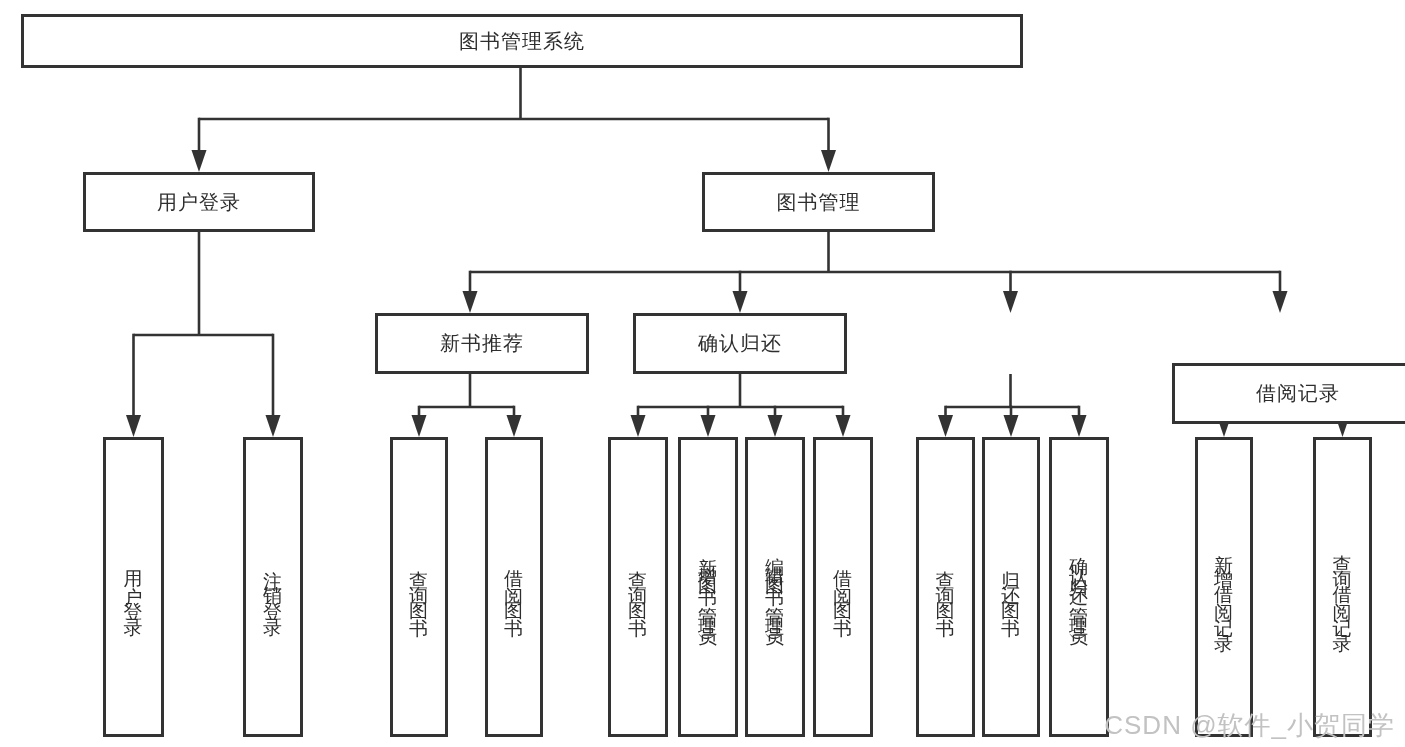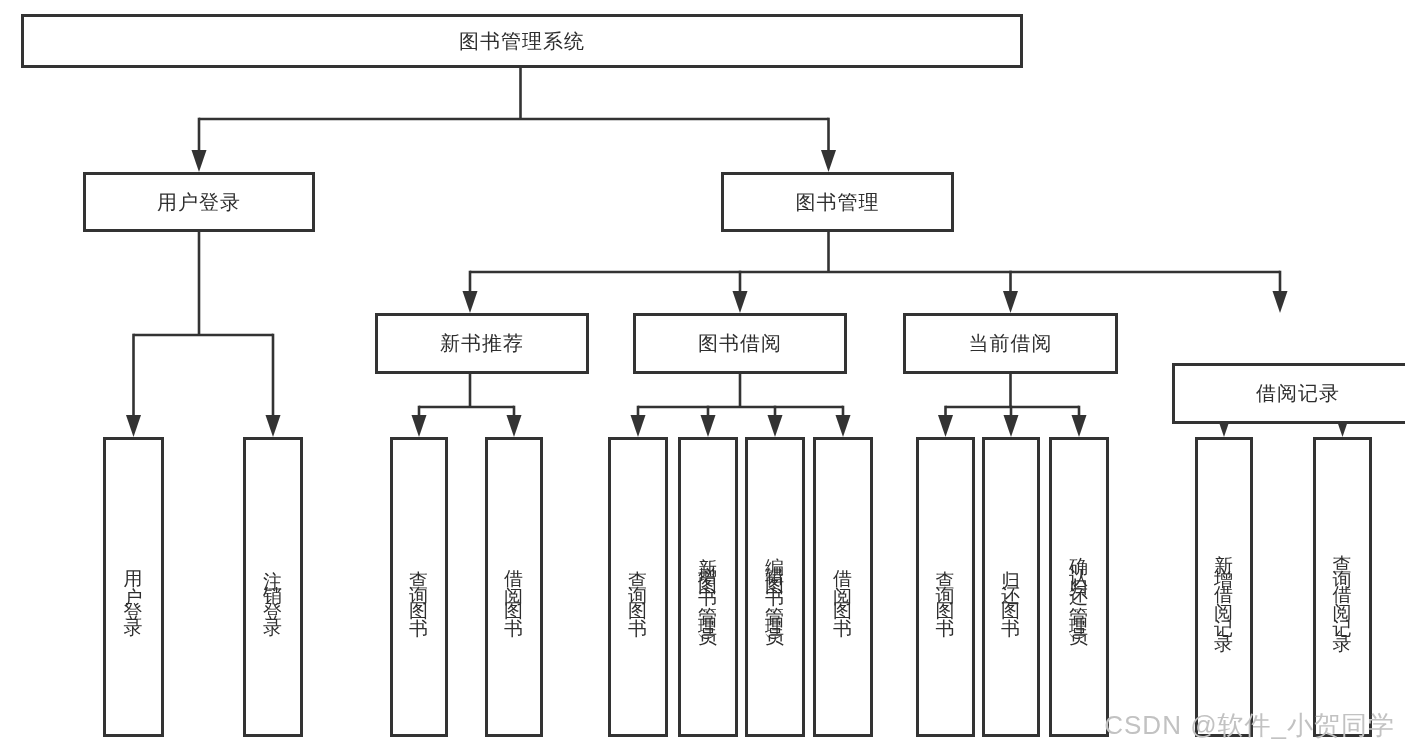--- a/index.html
+++ b/index.html
@@ -111,29 +111,28 @@
       <line x1="1224" y1="405.7" x2="1224" y2="421" stroke="#333333" stroke-width="2.6"></line>
       <polygon points="1216.5,415 1231.5,415 1224,437" fill="#333333"></polygon>
       <line x1="1342.5" y1="405.7" x2="1342.5" y2="421" stroke="#333333" stroke-width="2.6"></line>
       <polygon points="1335,415 1350,415 1342.5,437" fill="#333333"></polygon>
     </svg>
   <div class="watermark">CSDN @软件_小贺同学</div>
 <div class="node h" style="left: 21px; top: 14px; width: 1002px; height: 54px;">图书管理系统</div>
     <div class="node h" style="left: 83px; top: 172px; width: 232px; height: 60px;">用户登录</div>
     <div class="node v" style="left: 103px; top: 437px; width: 61px; height: 300px;">用户登录</div>
     <div class="node v" style="left: 243px; top: 437px; width: 60px; height: 300px;">注销登录</div>
-    <div class="node h" style="left: 721px; top: 172px; width: 233px; height: 60px;">图书管理</div>
+    <div class="node h" style="left: 702px; top: 172px; width: 233px; height: 60px;">图书管理</div>
     <div class="node h" style="left: 363px; top: 313px; width: 214px; height: 61px; margin-left: 12px;">新书推荐</div>
     <div class="node v" style="left: 390px; top: 437px; width: 58px; height: 300px;">查询图书</div>
     <div class="node v" style="left: 485px; top: 437px; width: 58px; height: 300px;">借阅图书</div>
-    <div class="node h" style="left: 633px; top: 313px; width: 214px; height: 61px;">图书借阅</div>
+    <div class="node h" style="left: 633px; top: 313px; width: 214px; height: 61px;">确认归还</div>
     <div class="node v" style="left: 608px; top: 437px; width: 60px; height: 300px;">查询图书</div>
     <div class="node v long" style="left: 678px; top: 437px; width: 60px; height: 300px;">新增图书（管理员）</div>
     <div class="node v long" style="left: 745px; top: 437px; width: 60px; height: 300px;">编辑图书（管理员）</div>
     <div class="node v" style="left: 813px; top: 437px; width: 60px; height: 300px;">借阅图书</div>
-    <div class="node h" style="left: 903px; top: 313px; width: 215px; height: 61px;">当前借阅</div>
     <div class="node v" style="left: 916px; top: 437px; width: 59px; height: 300px;">查询图书</div>
     <div class="node v" style="left: 982px; top: 437px; width: 58px; height: 300px;">归还图书</div>
     <div class="node v long" style="left: 1049px; top: 437px; width: 60px; height: 300px;">确认归还（管理员）</div>
     <div class="node h" style="left: 1172px; top: 327px; width: 252px; height: 61px; margin-top: 36px;">借阅记录</div>
     <div class="node v" style="left: 1195px; top: 437px; width: 58px; height: 300px;">新增借阅记录</div>
     <div class="node v" style="left: 1313px; top: 437px; width: 59px; height: 300px;">查询借阅记录</div>
   </div>
 
 </body></html>

